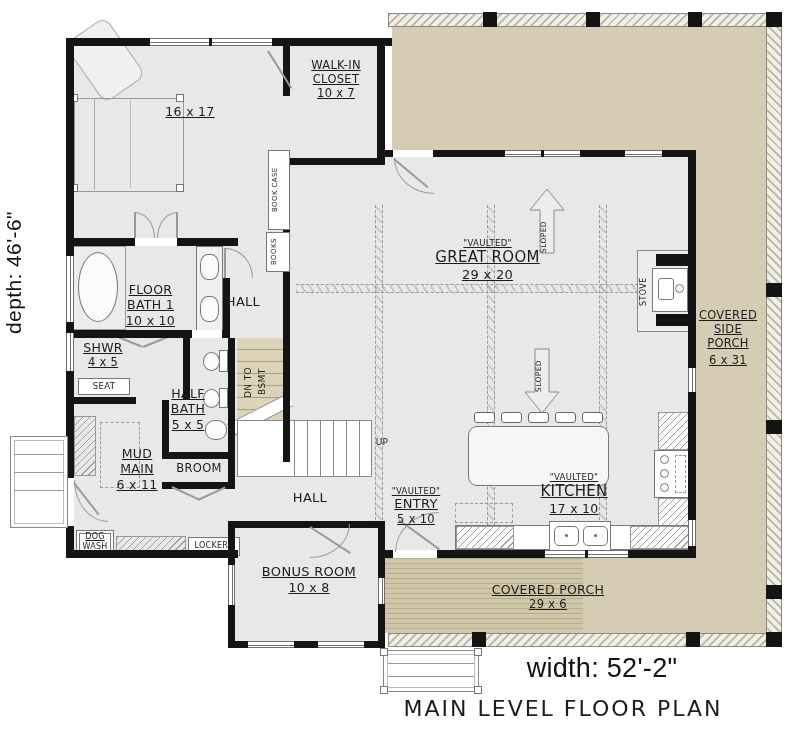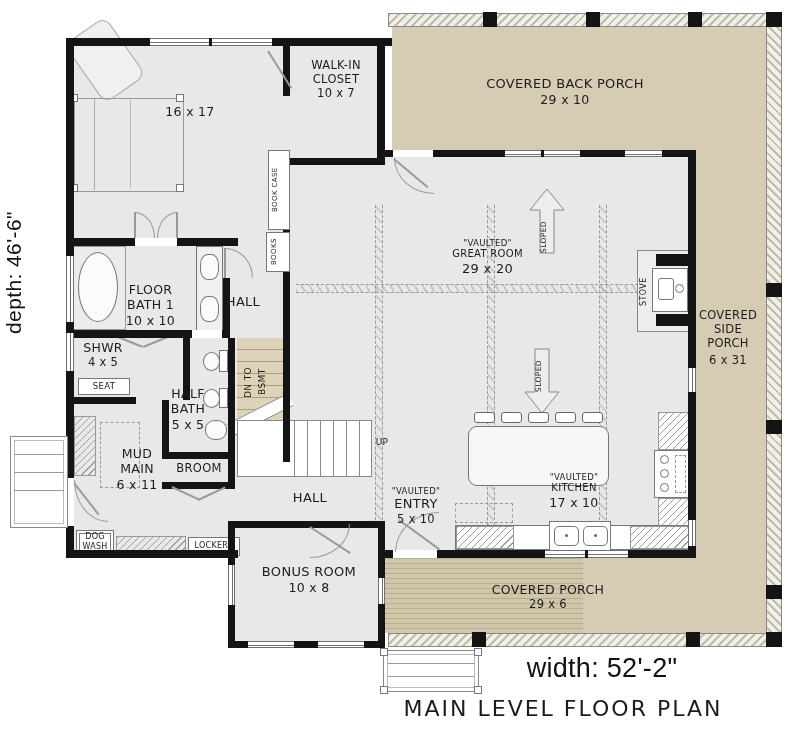--- a/index.html
+++ b/index.html
@@ -27,23 +27,23 @@
   .beam{border-left:1px dashed #9a9a9a;border-right:1px dashed #9a9a9a;box-sizing:border-box;
         background:repeating-linear-gradient(45deg,rgba(150,150,150,.35) 0 2px,transparent 2px 7px);}
   .ridge{border-top:1px dashed #9a9a9a;border-bottom:1px dashed #9a9a9a;box-sizing:border-box;
         background:repeating-linear-gradient(60deg,rgba(150,150,150,.4) 0 2px,transparent 2px 7px);}
   .treadh{background:repeating-linear-gradient(to bottom,transparent 0 11px,#a89f85 11px 12px);}
   .treadv{background:repeating-linear-gradient(to right,transparent 0 12px,#8a8a8a 12px 13px);}
   .steps{border:1px solid #888;box-shadow:inset 0 0 0 3px #fff,inset 0 0 0 4px #bbb;background:#fff;box-sizing:border-box;}
   .hline{background:#999;height:1px;}
   .stool{border:1.5px solid #666;border-radius:3px;background:#fff;box-sizing:border-box;}
   .lbl{position:absolute;color:#1c1c1c;text-align:center;line-height:1.22;letter-spacing:.3px;}
-  .lbl span{display:block;}
+  .lbl span{display:block;text-decoration:underline;}
   .s8{font-size:8.5px;} .s9{font-size:9px;} .s11{font-size:11.5px;} .s12{font-size:12.5px;}
-  .s13{font-size:13px;} .s15{font-size:10px;}
+  .s13{font-size:13px;} .s15{font-size:15px;}
   .vlbl{position:absolute;writing-mode:vertical-rl;transform:rotate(180deg);color:#1c1c1c;
         text-align:center;letter-spacing:.4px;}
   .dim{font-family:"Liberation Sans",sans-serif;color:#111;}
   .chair{border:1.5px solid #aaa;border-radius:10px;transform:rotate(-35deg);background:#f0f0f0;box-sizing:border-box;}
   svg{position:absolute;}
 </style>
 </head>
 <body>
 
 <div class="plan">
@@ -246,24 +246,20 @@
   <i class="box" style="left:474px;top:686px;width:8px;height:8px"></i>
 
   <div class="lbl" style="left:115px;top:104px;width:150px">
     <span class="s12">16 x 17</span>
   </div>
   <div class="lbl" style="left:291px;top:58px;width:90px">
     <span class="s11">WALK-IN</span>
     <span class="s11">CLOSET</span>
     <span class="s11">10 x 7</span>
   </div>
-  <div class="lbl" style="left:440px;top:76px;width:250px">
-    <span class="s13">COVERED BACK PORCH</span>
-    <span class="s12">29 x 10</span>
-  </div>
   <div class="lbl" style="left:400px;top:238px;width:175px">
     <span class="s8">"VAULTED"</span>
     <span class="s15">GREAT ROOM</span>
     <span class="s13">29 x 20</span>
   </div>
   <div class="lbl" style="left:694px;top:308px;width:68px">
     <span class="s11">COVERED</span>
     <span class="s11">SIDE</span>
     <span class="s11">PORCH</span>
     <span class="s11" style="margin-top:3px">6 x 31</span>

